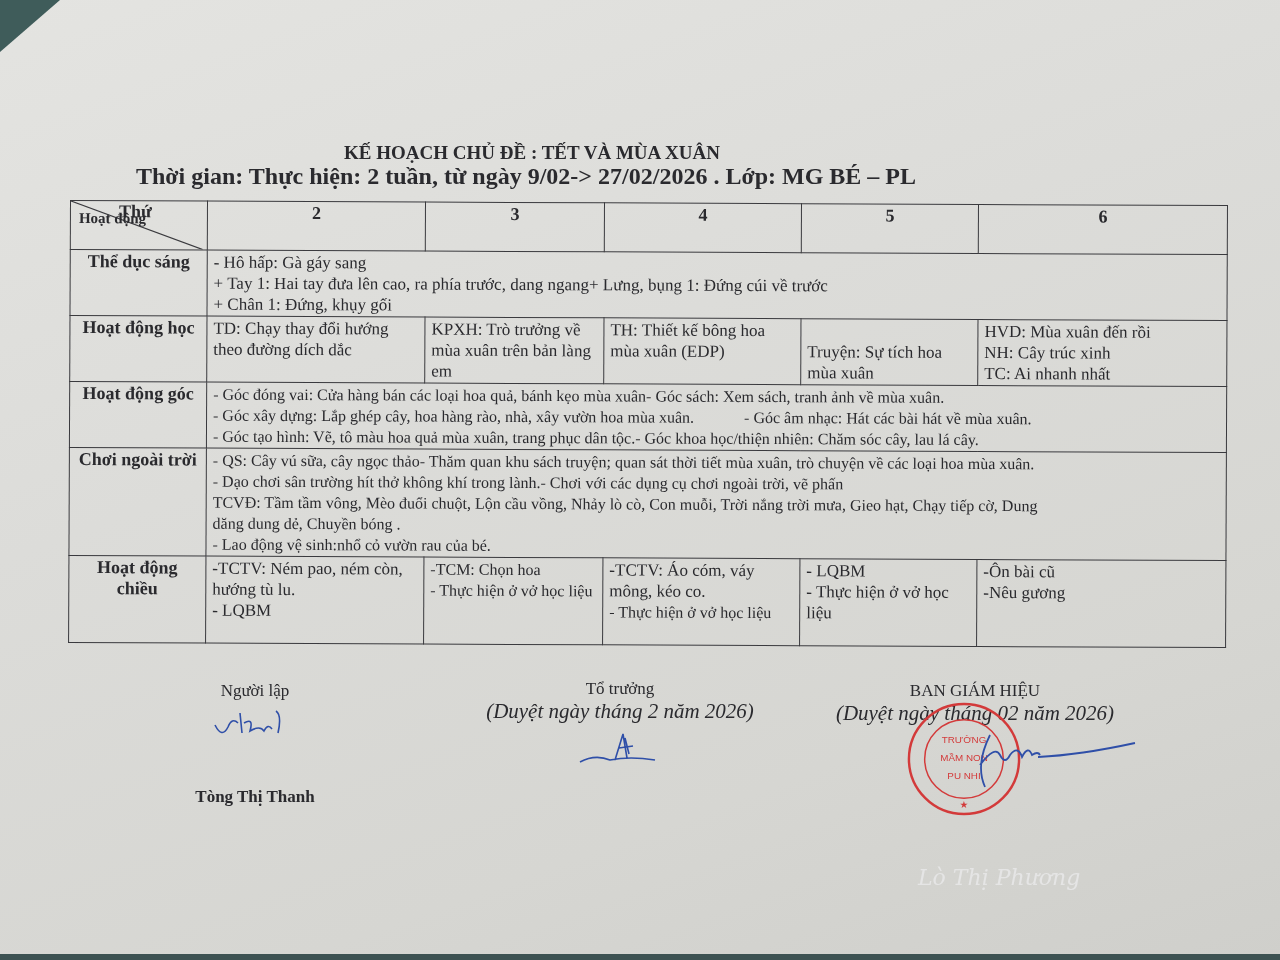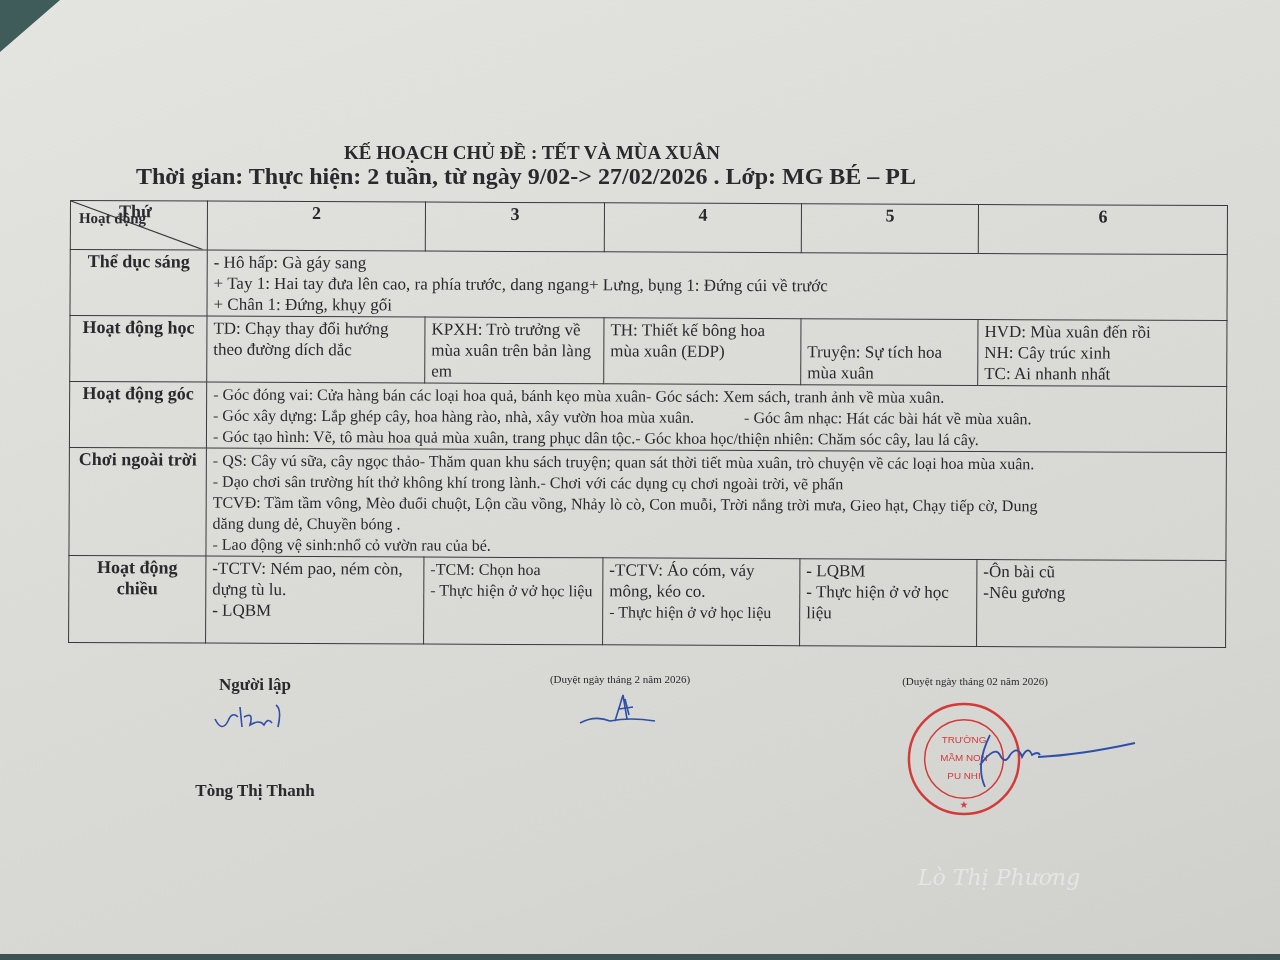--- a/index.html
+++ b/index.html
@@ -34,22 +34,22 @@
   td.rowhead { font-weight: bold; text-align: center; vertical-align: middle; width: 124px; font-size: 18px; }
   th.corner { position: relative; width: 124px; padding: 0; height: 46px; }
   th.corner .thu { position: absolute; left: 48px; top: 0px; font-weight: bold; font-size: 18px; }
   th.corner .hd { position: absolute; left: 8px; top: 7px; font-weight: bold; font-size: 15px; }
   th.corner svg { position: absolute; left: 0; top: 0; }
   td.wide div { white-space: nowrap; }
   .spaced { padding-left: 50px; }
   .small { font-size: 16px; }
 
   .sig { position: absolute; text-align: center; }
-  .sig .role { font-weight: bold; font-size: 17px; }
-  .sig .note { font-size: 11px; }
+  .sig .role { font-weight: normal; font-size: 17px; margin-top: 6px; }
+  .sig .note { font-style: italic; font-size: 21px; }
   .sig .name { font-weight: bold; font-size: 17px; }
   .stamp { position: absolute; left: 905px; top: 700px; width: 118px; height: 118px; }
   .red-name { position: absolute; left: 918px; top: 865px; color: #e5e5e5; font-style: italic; font-size: 22px; font-family: "DejaVu Serif", serif; }
 </style>
 </head>
 <body>
 
 <div class="paper"></div>
 <div class="corner-bg"></div>
 <div class="bottom-strip"></div>
@@ -114,21 +114,21 @@
       <div>- Dạo chơi sân trường hít thở không khí trong lành.- Chơi với các dụng cụ chơi ngoài trời, vẽ phấn</div>
       <div>TCVĐ: Tầm tầm vông, Mèo đuổi chuột, Lộn cầu vồng, Nhảy lò cò, Con muỗi, Trời nắng trời mưa, Gieo hạt, Chạy tiếp cờ, Dung</div>
       <div>dăng dung dẻ, Chuyền bóng .</div>
       <div>- Lao động vệ sinh:nhổ cỏ vườn rau của bé.</div>
     </td>
   </tr>
 
   <tr>
     <td class="rowhead">Hoạt động chiều</td>
     <td style="height:84px">
-      <div>-TCTV: Ném pao, ném còn, dựng tù lu.</div>
+      <div>-TCTV: Ném pao, ném còn, hướng tù lu.</div>
       <div>- LQBM</div>
     </td>
     <td class="small">
       <div>-TCM: Chọn hoa</div>
       <div>- Thực hiện ở vở học liệu</div>
     </td>
     <td>
       <div>-TCTV: Áo cóm, váy mông, kéo co.</div>
       <div class="small">- Thực hiện ở vở học liệu</div>
     </td>
@@ -146,27 +146,29 @@
 
 <div class="sig" style="left:175px; top:675px; width:160px;">
   <div class="role">Người lập</div>
   <svg width="90" height="40" style="margin-top:4px">
     <path d="M5 20 Q12 34 18 22 Q22 12 28 18 M30 8 L32 28 M34 18 Q44 12 40 26 Q50 20 54 26 Q58 18 62 24 M66 6 Q72 10 68 28" fill="none" stroke="#2f4fa8" stroke-width="1.6"></path>
   </svg>
   <div class="name" style="margin-top:38px">Tòng Thị Thanh</div>
 </div>
 
 <div class="sig" style="left:480px; top:673px; width:280px;">
+  <div class="role">Tổ trưởng</div>
   <div class="note">(Duyệt ngày  tháng 2 năm 2026)</div>
   <svg width="90" height="40" style="margin-top:6px">
     <path d="M5 32 Q20 24 35 30 Q55 26 80 30 M40 30 L48 4 L52 28 M44 18 L58 16 M50 8 L54 24" fill="none" stroke="#2f4fa8" stroke-width="1.6"></path>
   </svg>
 </div>
 
 <div class="sig" style="left:835px; top:675px; width:280px;">
+  <div class="role">BAN GIÁM HIỆU</div>
   <div class="note">(Duyệt ngày  tháng 02 năm 2026)</div>
 </div>
 
 <svg class="stamp" viewBox="0 0 120 120">
   <circle cx="60" cy="60" r="56" fill="none" stroke="#d33a3a" stroke-width="2.5"></circle>
   <circle cx="60" cy="60" r="40" fill="none" stroke="#d33a3a" stroke-width="1.5"></circle>
   <text x="60" y="44" text-anchor="middle" font-size="10" fill="#d33a3a" font-family="Liberation Sans, sans-serif">TRƯỜNG</text>
   <text x="60" y="62" text-anchor="middle" font-size="10" fill="#d33a3a" font-family="Liberation Sans, sans-serif">MẦM NON</text>
   <text x="60" y="80" text-anchor="middle" font-size="10" fill="#d33a3a" font-family="Liberation Sans, sans-serif">PU NHI</text>
   <text x="60" y="110" text-anchor="middle" font-size="10" fill="#d33a3a">★</text>

